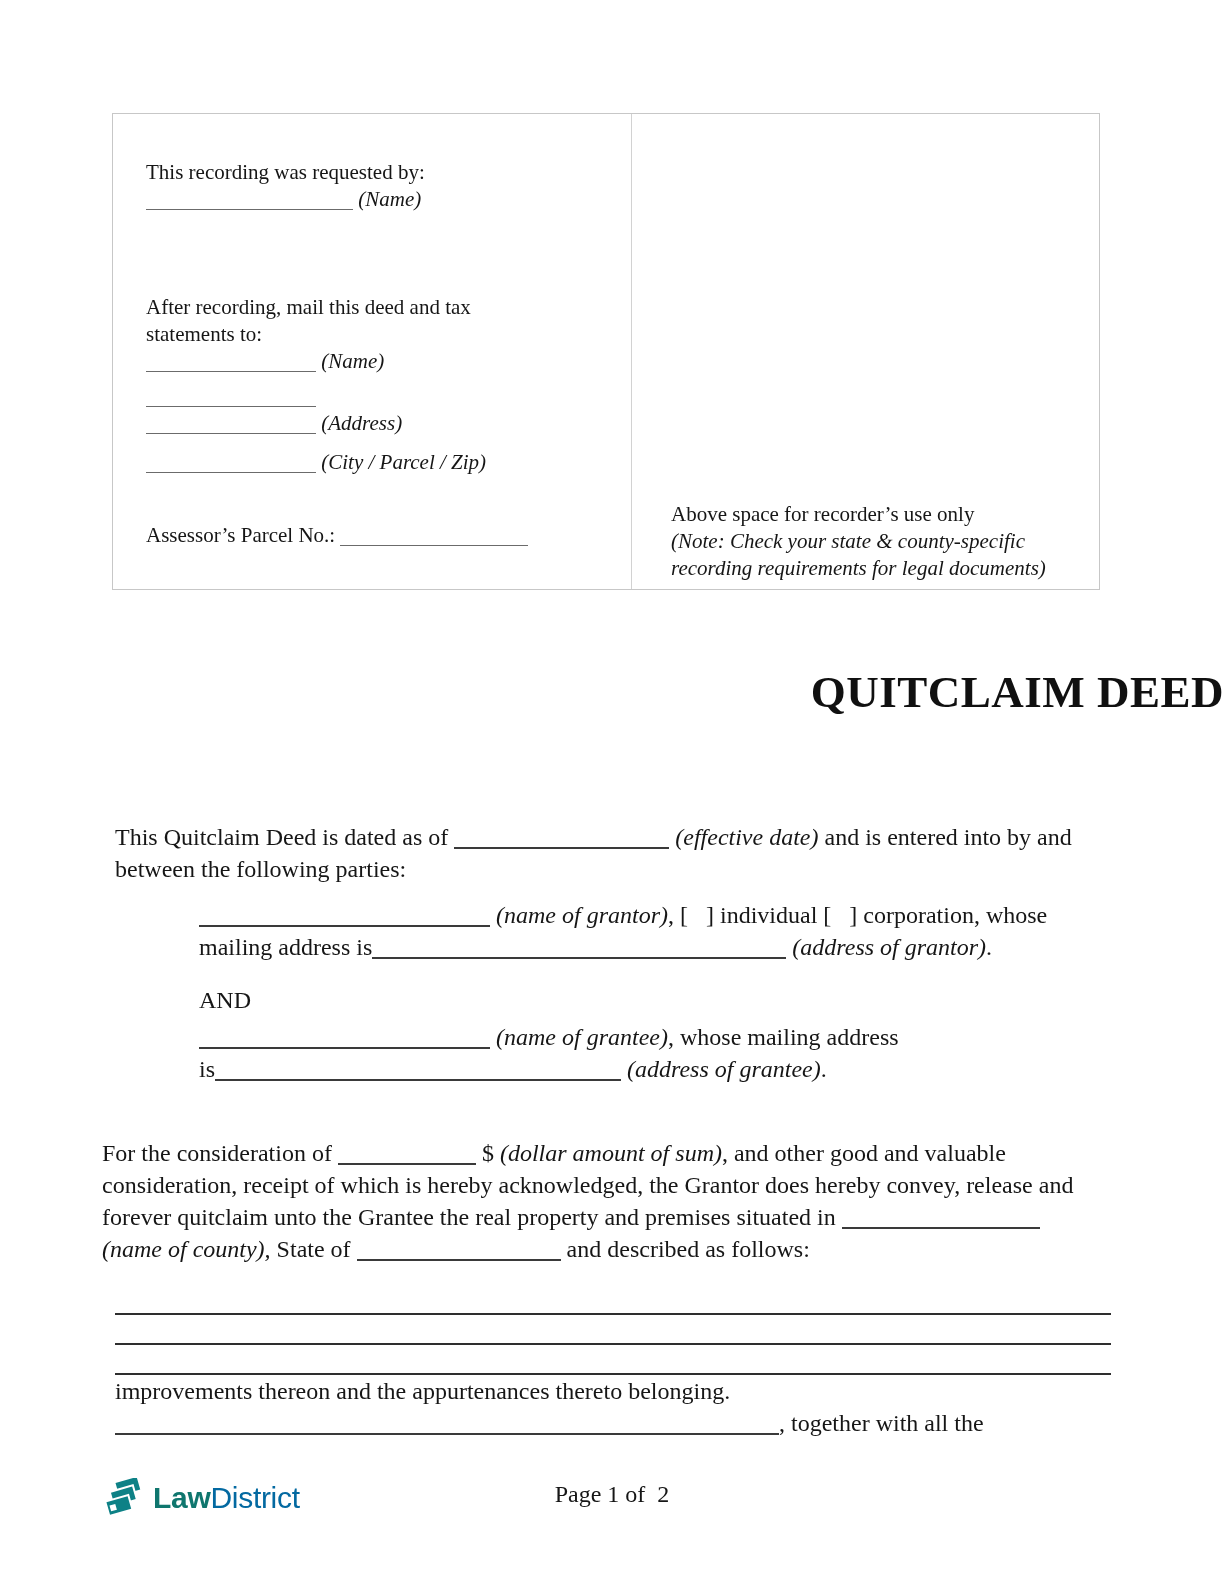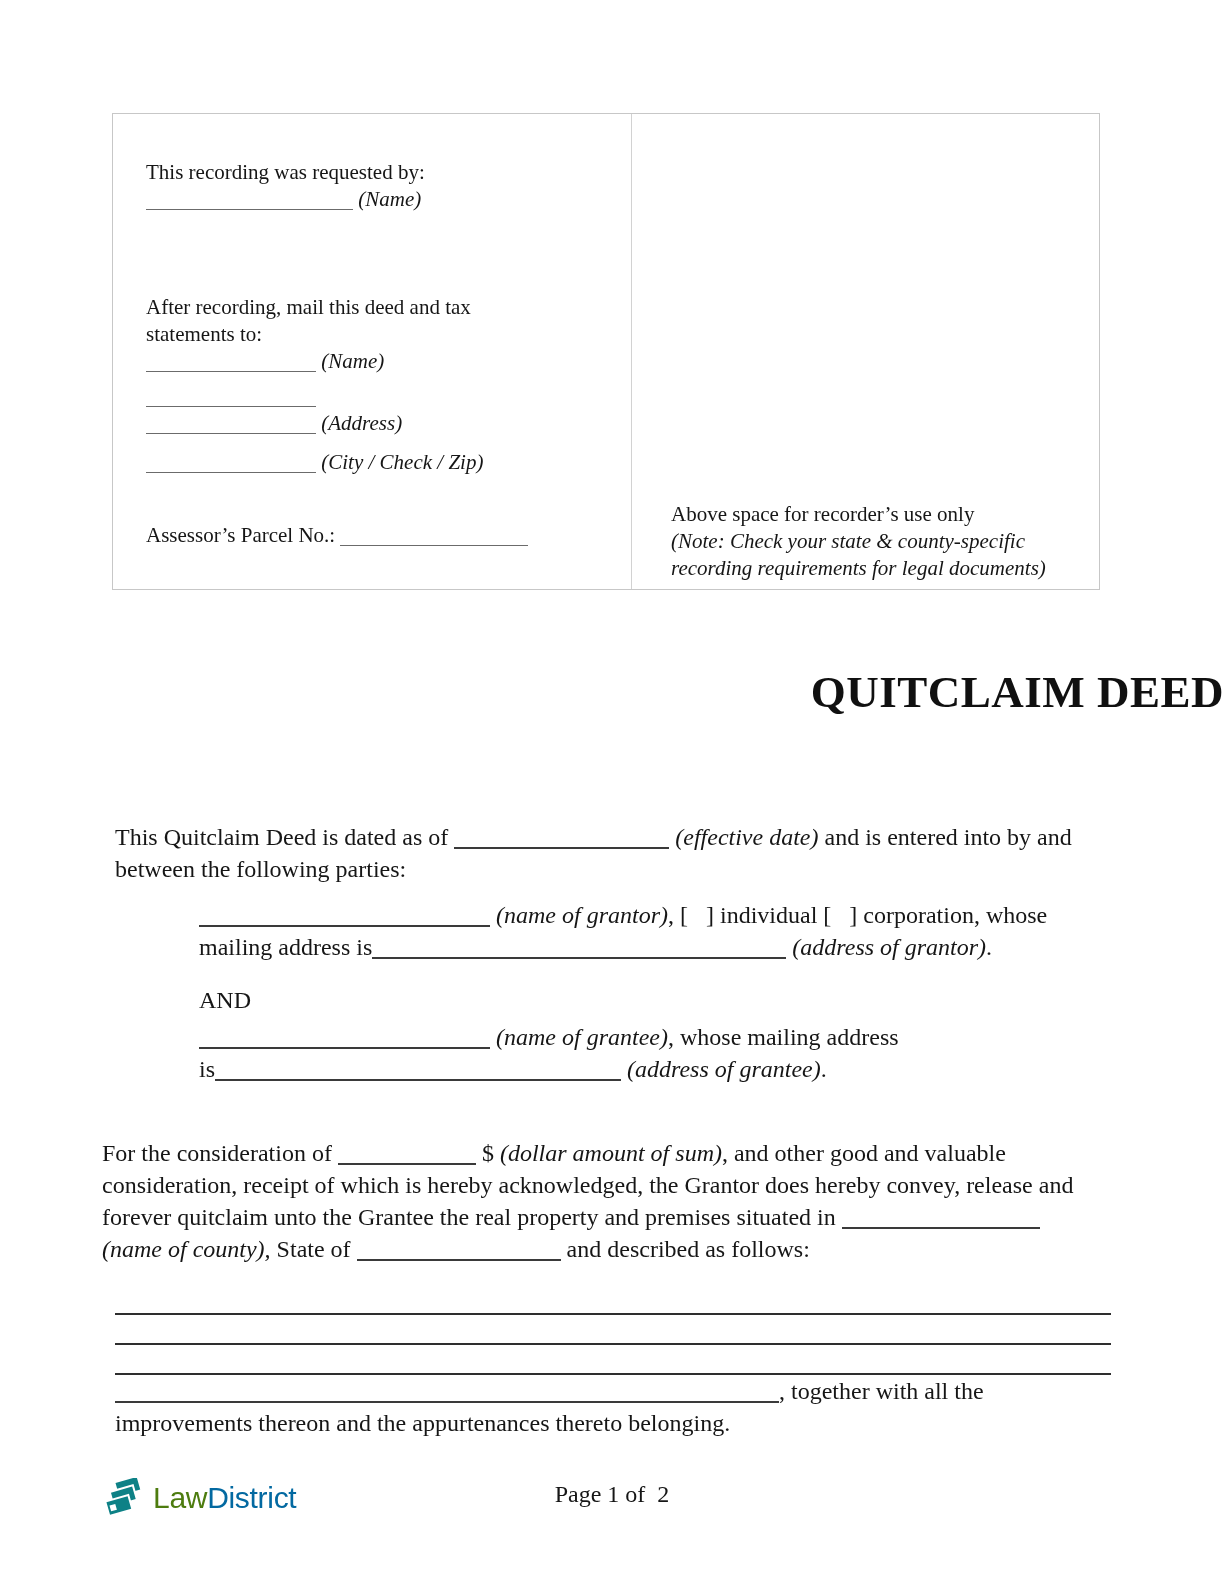--- a/index.html
+++ b/index.html
@@ -49,21 +49,21 @@
   .consideration{ position:absolute; left:102px; top:1137px; width:996px; }
   .description  { position:absolute; left:115px; top:1285px; width:996px; }
   .rule { height:30px; border-bottom:2px solid #2e2e2e; }
 
   
   .footer-logo {
     position:absolute; left:104px; top:1477px; height:42px;
     display:flex; align-items:center; gap:7px;
     font-family:"Liberation Sans", sans-serif;
   }
-  .lt-bold { font-weight:normal; font-size:30px; color:#4d7c0f; letter-spacing:-0.3px; }
+  .lt-bold { font-weight:bold; font-size:30px; color:#0f766e; letter-spacing:-0.3px; }
   .lt-reg  { font-weight:400;  font-size:30px; color:#0369a1; letter-spacing:-0.3px; }
   .page-num {
     position:absolute; top:1481px; left:0; width:100%; text-align:center;
     font-size:24px; color:#161616;font-family:Liberation Serif, serif;
   }
 </style>
 </head>
 <body>
 
 <div class="page">
@@ -73,21 +73,21 @@
       <p><span>This recording was requested by:</span><br>
         <span class="blank w207"></span> <span class="it">(Name)</span>
       </p>
       <p class="rb-mailto">
         <span>After recording, mail this deed and tax</span><br>
         <span>statements to:</span><br>
         <span class="blank w170"></span> <span class="it">(Name)</span>
       </p>
       <p class="rb-bare"><span class="blank w170"></span></p>
       <p><span class="blank w170"></span> <span class="it">(Address)</span></p>
-      <p class="rb-city"><span class="blank w170"></span> <span class="it">(City / Check / Zip)</span></p>
+      <p class="rb-city"><span class="blank w170"></span> <span class="it">(City / Parcel / Zip)</span></p>
       <p class="rb-parcel"><span>Assessor’s Parcel No.:</span> <span class="blank w188"></span></p>
     </div>
     <div class="rb-right">
       <div class="rb-note">
         <div>Above space for recorder’s use only</div>
         <div class="it">(Note: Check your state &amp; county-specific recording requirements for legal documents)</div>
       </div>
     </div>
   </div>
 
@@ -125,22 +125,22 @@
     <span class="it">(name of county),</span>
     <span>State of</span>
     <span class="blank w204"></span>
     <span>and described as follows:</span>
   </p>
 
   <div class="bodytext description">
     <div class="rule"></div>
     <div class="rule"></div>
     <div class="rule"></div>
+    <div>improvements thereon and the appurtenances thereto belonging.</div>
     <div><span class="blank w664"></span><span>, together with all the</span></div>
-    <div>improvements thereon and the appurtenances thereto belonging.</div>
   </div>
 
   <div class="footer-logo">
     <svg width="42" height="40" viewBox="0 0 42 40" aria-hidden="true">
       <g transform="rotate(-16 21 20)">
         <rect x="15" y="2" width="24" height="15" stroke="#ffffff" stroke-width="2" fill="#0d8186"></rect>
         <rect x="8" y="10" width="24" height="15" stroke="#ffffff" stroke-width="2" fill="#0d8186"></rect>
         <rect x="1" y="18" width="24" height="15" stroke="#ffffff" stroke-width="2" fill="#0d8186"></rect>
         <rect x="4" y="23" width="6" height="6" fill="#ffffff"></rect>
       </g>

